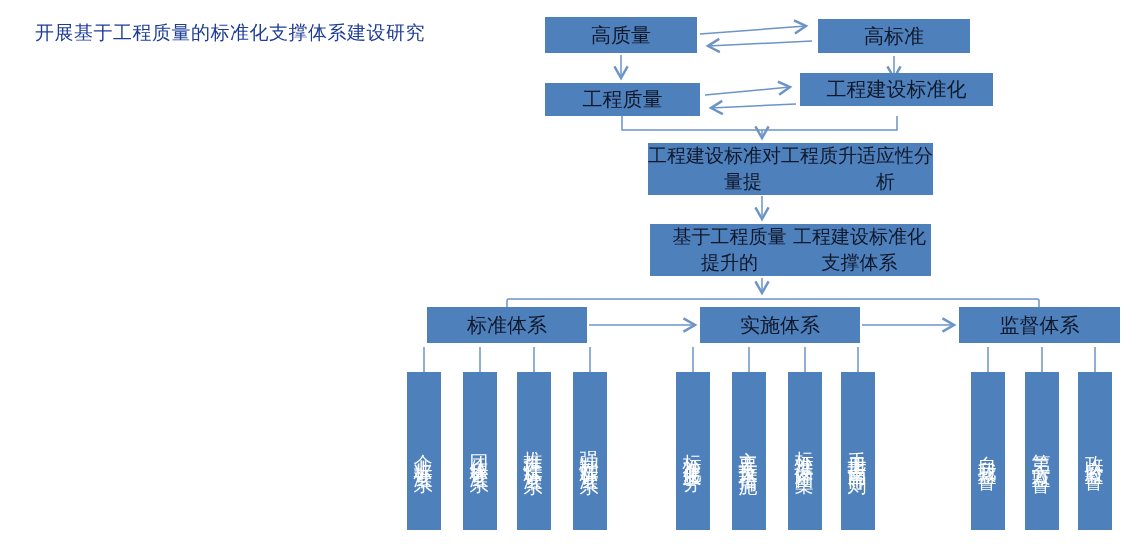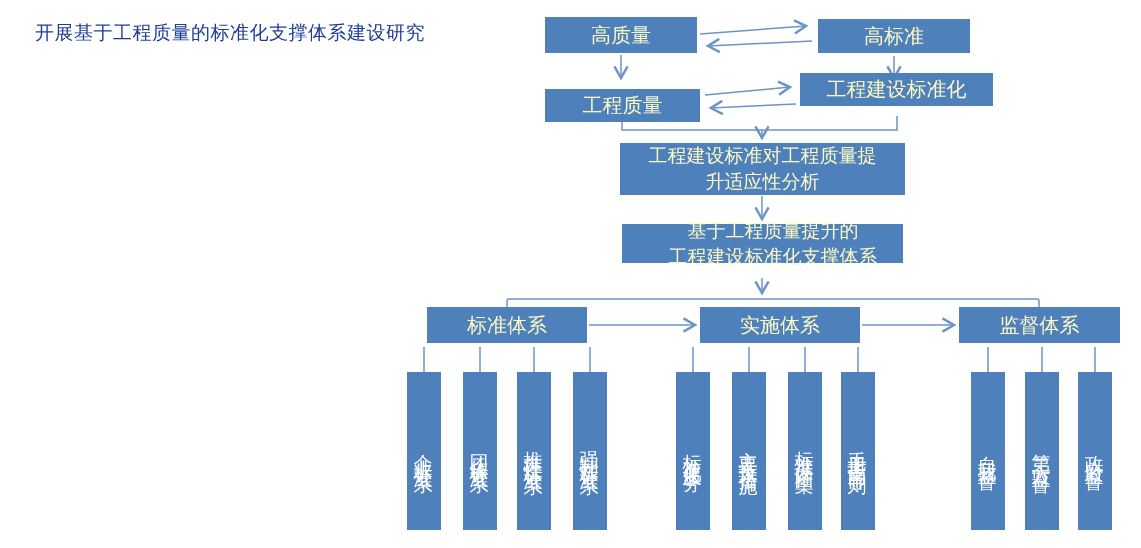--- a/index.html
+++ b/index.html
@@ -9,27 +9,27 @@
     --box:#4e80bc; --connector:#6c94c6; --titlecolor:#1d3c96;
   }
   .stage{position:absolute;inset:0;width:1141px;height:548px;}
   #connectors{position:absolute;left:0;top:0;width:1141px;height:548px;}
   .cstroke{stroke:var(--connector);stroke-width:1.5;fill:none;}
   .title{
     position:absolute;left:35px;top:20px;font-size:19px;font-weight:normal;
     color:var(--titlecolor);letter-spacing:0.5px;white-space:nowrap;
   }
   .box{
-    position:absolute;background:var(--box);color:#fef9c3;
+    position:absolute;background:var(--box);color:#0f172a;
     display:flex;align-items:center;justify-content:center;
     text-align:center;line-height:1.35;box-sizing:border-box;
   }
   .f20{font-size:20px;}
   .f19{font-size:19px;}
-  .multiline{flex-direction:column;}
+  .multiline{flex-direction:row;margin-left:28px;}
   .vbox{
     position:absolute;top:372px;height:158px;width:34px;
     background:var(--box);color:#ffffff;font-size:19px;
     writing-mode:vertical-rl;text-orientation:upright;
     display:flex;align-items:center;justify-content:center;
     letter-spacing:5px;box-sizing:border-box;
   }
 </style>
 </head>
 <body style="--box: #4e80bc; --connector: #6c94c6; --titlecolor: #1d3c96;">
@@ -76,29 +76,29 @@
         <path d="M1042,347 L1042,372"></path>
         <path d="M1095,347 L1095,372"></path>
     </g>
   </svg>
 
   <div class="title">开展基于工程质量的标准化支撑体系建设研究</div>
 
   <div class="box f20" style="left:545px;top:17px;width:152px;height:36px;">高质量</div>
   <div class="box f20" style="left:818px;top:19px;width:152px;height:34px;">高标准</div>
 
-  <div class="box f20" style="left:545px;top:89px;width:155px;height:33px;">工程质量</div>
+  <div class="box f20" style="left:545px;top:83px;width:155px;height:33px;">工程质量</div>
   <div class="box f20" style="left:800px;top:73px;width:193px;height:33px;">工程建设标准化</div>
 
   <div class="box f19 multiline" style="left:620px;top:143px;width:285px;height:52px;">
     <div>工程建设标准对工程质量提</div>
     <div>升适应性分析</div>
   </div>
 
-  <div class="box f19 multiline" style="left:622px;top:224px;width:281px;height:39px;padding-left:21px;">
+  <div class="box f19 multiline" style="left:622px;top:224px;width:281px;height:52px;padding-left:21px;">
     <div>基于工程质量提升的</div>
     <div>工程建设标准化支撑体系</div>
   </div>
 
   <div class="box f20" style="left:427px;top:307px;width:160px;height:36px;font-family:Liberation Serif, serif;">标准体系</div>
   <div class="box f20" style="left:700px;top:307px;width:160px;height:36px;">实施体系</div>
   <div class="box f20" style="left:959px;top:307px;width:161px;height:36px;">监督体系</div>
 
   <div class="vbox" style="left:407px;">企业标准系</div>
   <div class="vbox" style="left:463px;">团体标准系</div>

